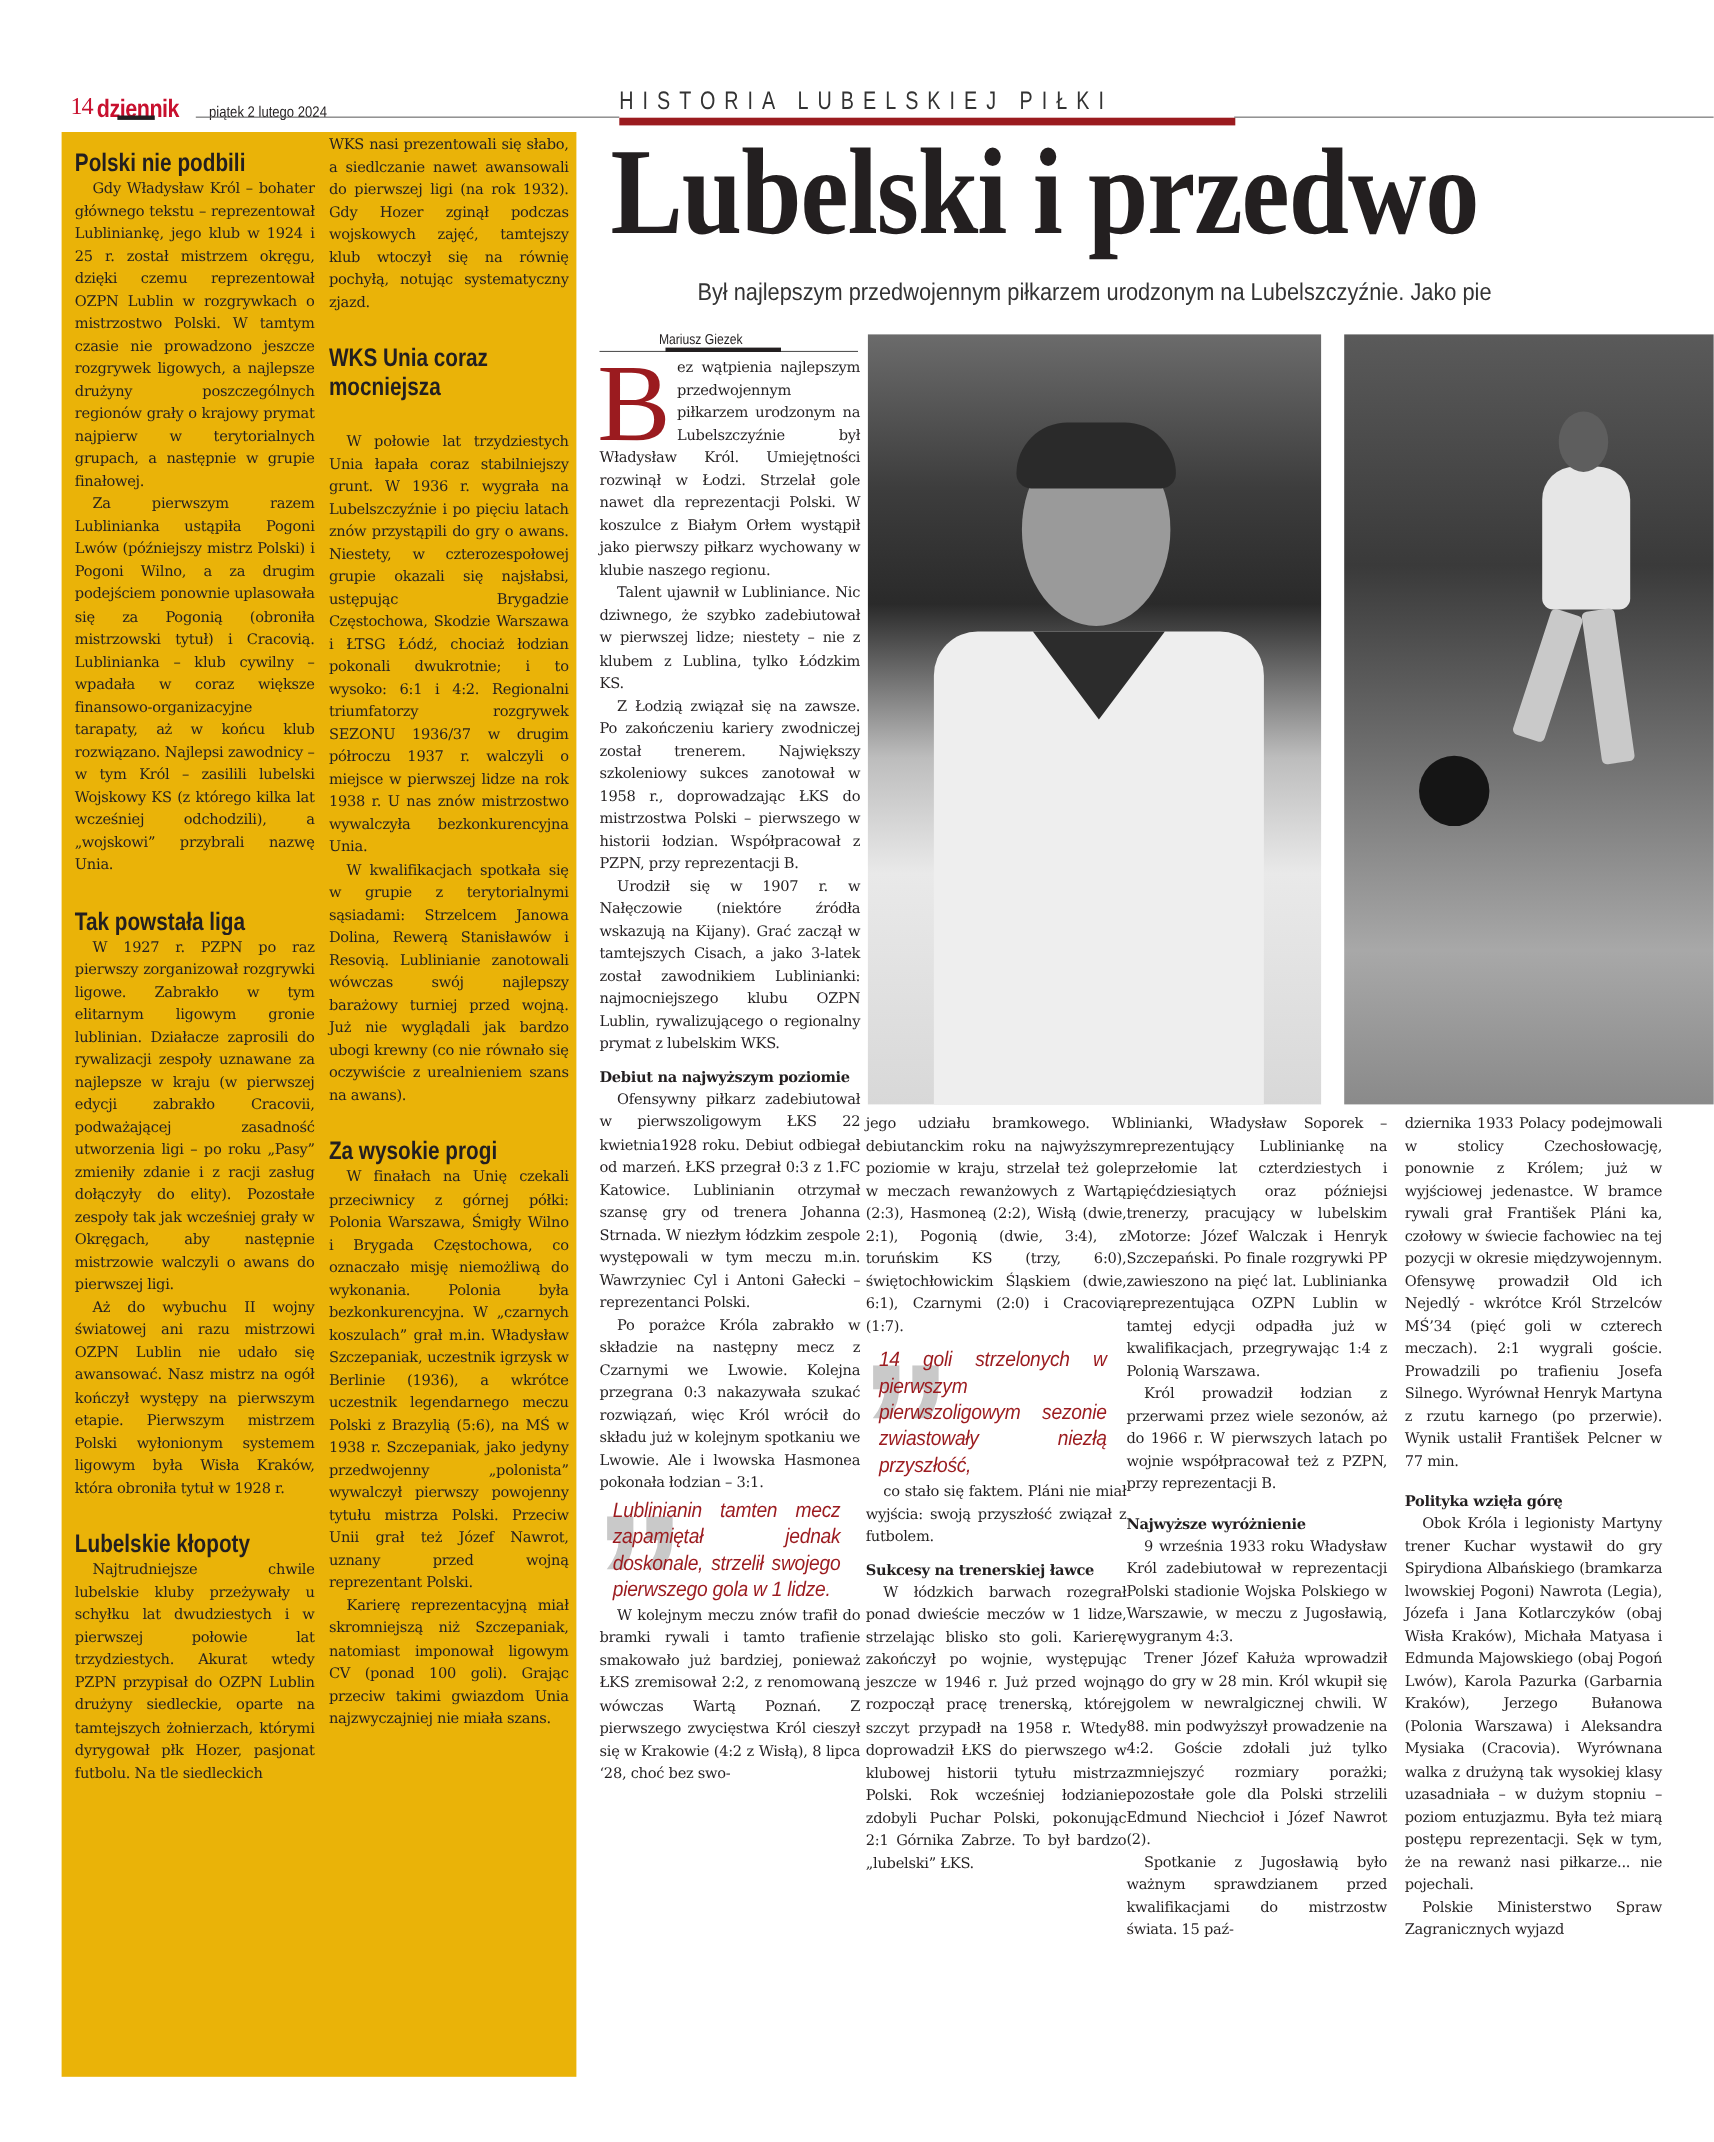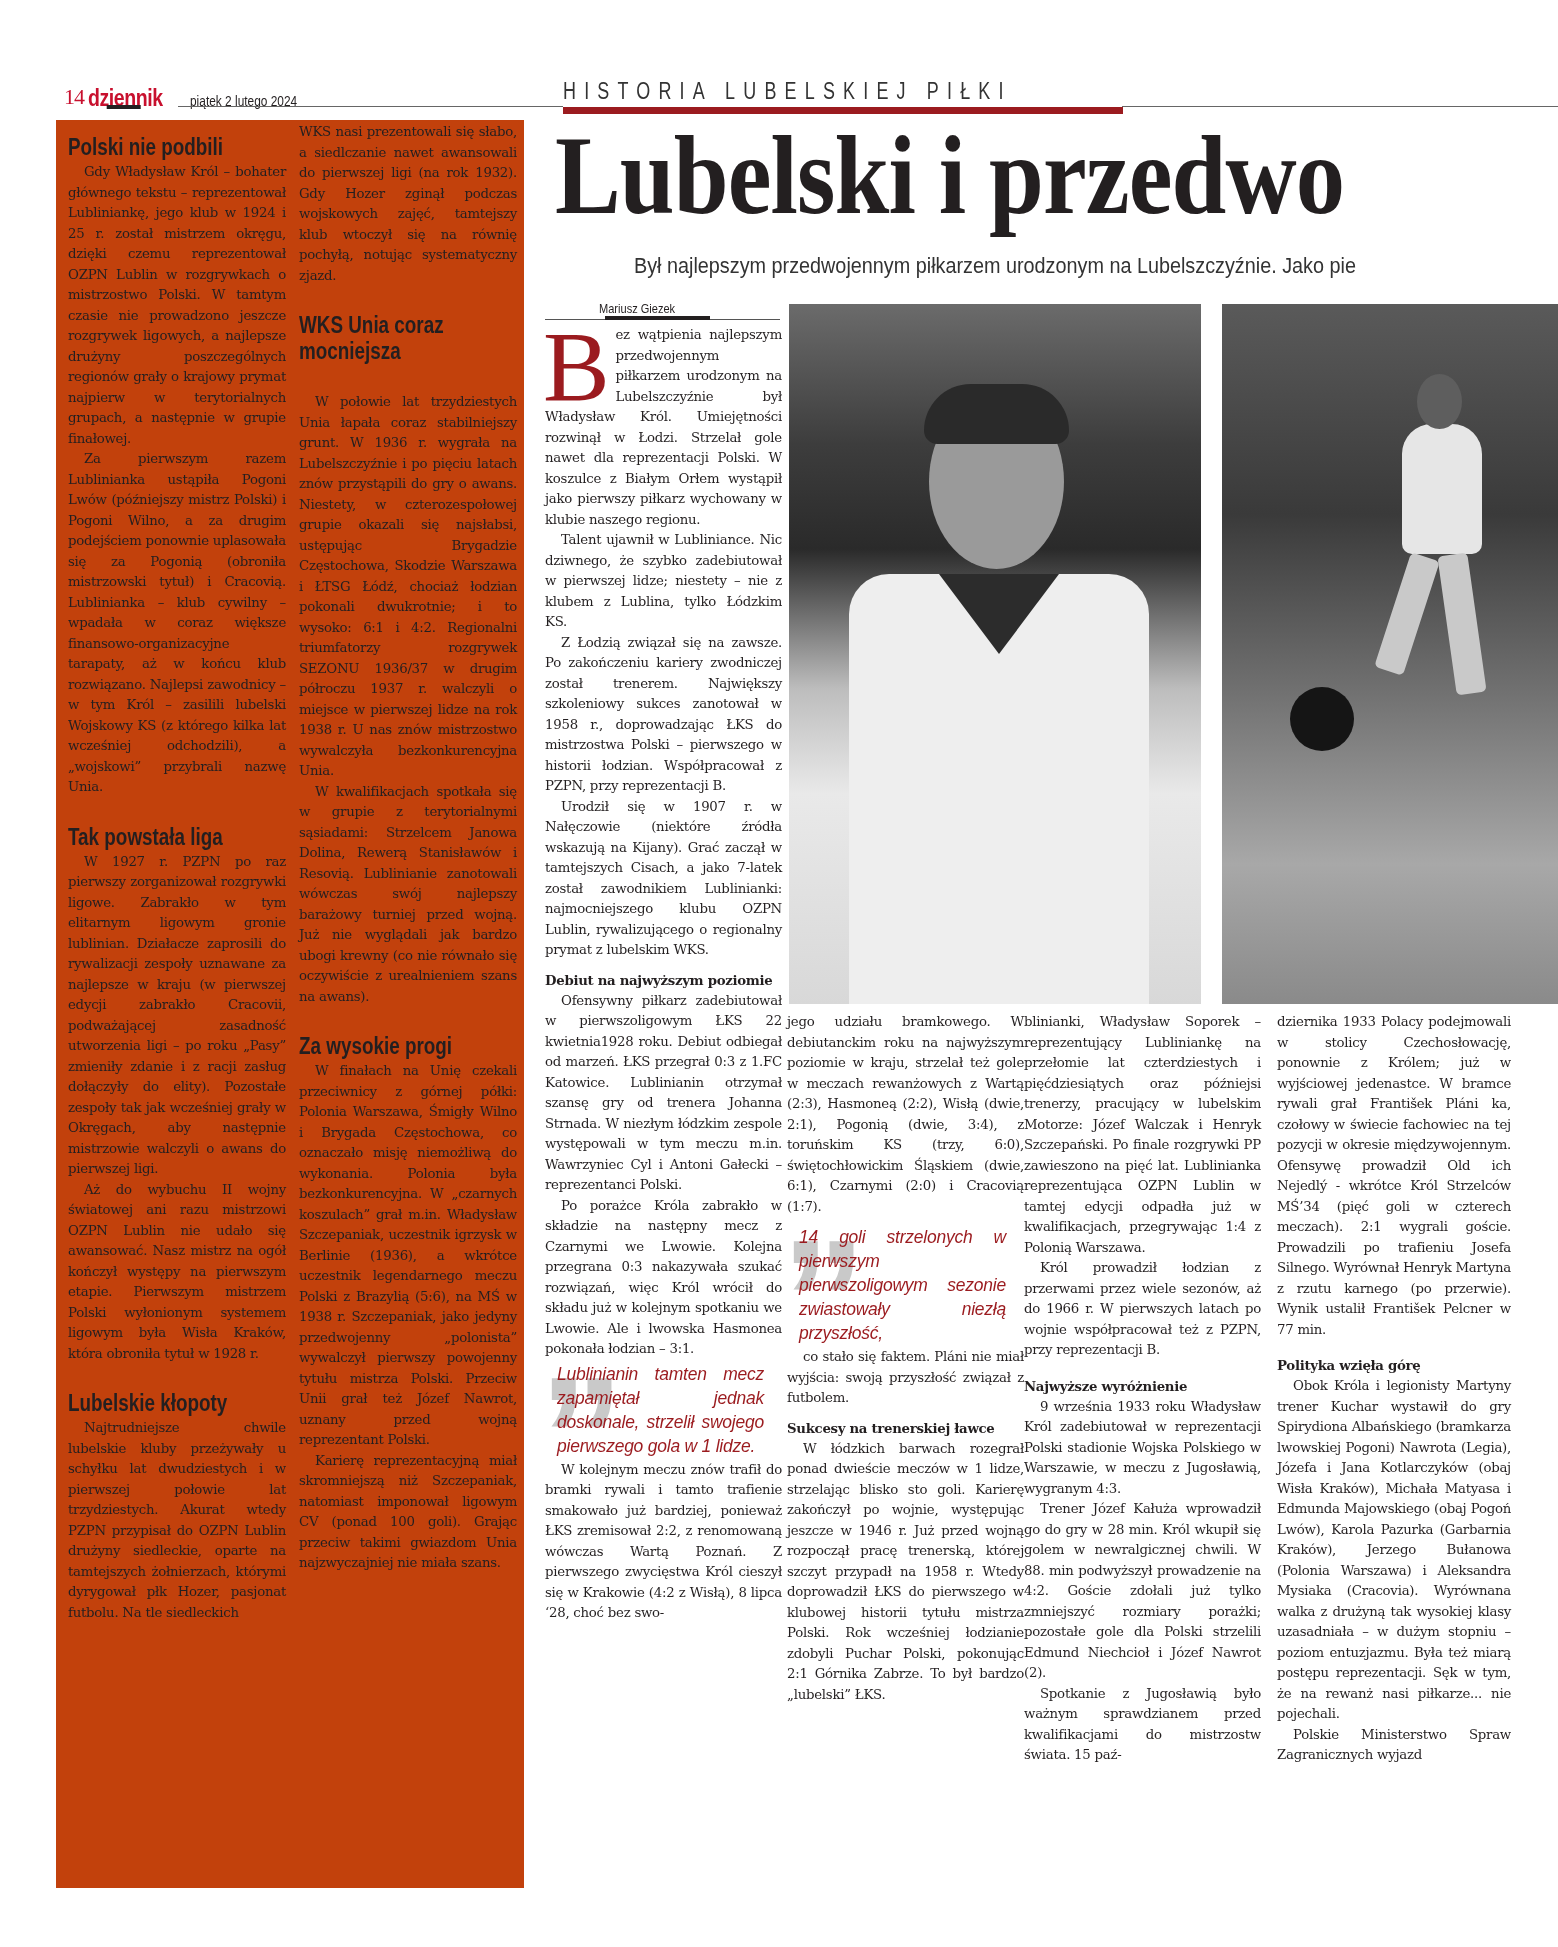--- a/index.html
+++ b/index.html
@@ -12,21 +12,21 @@
   .brand-bar { position: absolute; left: 22px; bottom: 1px; width: 40px; height: 4px; background: #231f20; }
   .date { font-family: "Liberation Sans", sans-serif; font-size: 14px; color: #231f20; margin-left: -4px; line-height: 18px; transform: scaleX(0.85); transform-origin: left bottom; }
   .rule-left { position: absolute; left: 178px; top: 106px; width: 385px; height: 1px; background: #666; }
   .rule-right { position: absolute; left: 1122px; top: 106px; width: 436px; height: 1px; background: #666; }
   .section-title { position: absolute; left: 563px; top: 78px; width: 560px; text-align: left; font-family: "Liberation Sans", sans-serif; font-size: 23px; letter-spacing: 10.5px; color: #333; font-weight: normal; transform: scaleX(0.78); transform-origin: left top; white-space: nowrap; }
   .section-bar { position: absolute; left: 563px; top: 107px; width: 560px; height: 7px; background: #9b1b1f; }
 
   .headline { position: absolute; left: 555px; top: 115px; font-family: "Liberation Serif", serif; font-weight: bold; font-size: 112px; line-height: 120px; color: #231f20; white-space: nowrap; letter-spacing: -1px; transform: scaleX(0.88); transform-origin: left top; }
   .lead { position: absolute; left: 634px; top: 253px; font-family: "Liberation Sans", sans-serif; font-size: 22px; color: #333; white-space: nowrap; transform: scaleX(0.9); transform-origin: left top; }
 
-  .sidebar { position: absolute; left: 56px; top: 120px; width: 468px; height: 1768px; background: #c2410c; }
+  .sidebar { position: absolute; left: 56px; top: 120px; width: 468px; height: 1768px; background: #eab308; }
   .sb-col { position: absolute; top: 14px; width: 218px; }
   .sb-col.c1 { left: 12px; }
   .sb-col.c2 { left: 243px; top: 2px; }
   .sb-h { font-family: "Liberation Sans", sans-serif; font-weight: bold; font-size: 23px; line-height: 26px; color: #231f20; transform: scaleX(0.82); transform-origin: left top; white-space: nowrap; margin: 0 0 2px 0; }
   .sb-h.gap { margin-top: 26px; }
   .txt { font-family: "DejaVu Serif", serif; font-size: 13.3px; line-height: 20.5px; text-align: justify; hyphens: manual; letter-spacing: -0.25px; }
   .txt p { text-indent: 16px; }
   .txt p.noindent { text-indent: 0; }
 
   .byline { position: absolute; left: 599px; top: 301px; font-family: "Liberation Sans", sans-serif; font-size: 13px; color: #231f20; transform: scaleX(0.85); transform-origin: left top; }
@@ -118,21 +118,21 @@
   <div class="ph-body" style="left:225px;top:250px;width:30px;height:140px;background:#c9c9c9;border-radius:5px;transform:rotate(-8deg);"></div>
   <div class="ball" style="left:68px;top:383px;width:64px;height:64px;"></div>
 </div>
 
 <div class="art-col a1">
   <div class="txt">
     <span class="dropcap">B</span>
     <p class="noindent">ez wątpienia najlepszym przedwojennym piłkarzem urodzonym na Lubelszczyźnie był Władysław Król. Umiejętności rozwinął w Łodzi. Strzelał gole nawet dla reprezentacji Polski. W koszulce z Białym Orłem wystąpił jako pierwszy piłkarz wychowany w klubie naszego regionu.</p>
     <p>Talent ujawnił w Lubliniance. Nic dziwnego, że szybko zadebiutował w pierwszej lidze; niestety – nie z klubem z Lublina, tylko Łódzkim KS.</p>
     <p>Z Łodzią związał się na zawsze. Po zakończeniu kariery zwodniczej został trenerem. Największy szkoleniowy sukces zanotował w 1958 r., doprowadzając ŁKS do mistrzostwa Polski – pierwszego w historii łodzian. Współpracował z PZPN, przy reprezentacji B.</p>
-    <p>Urodził się w 1907 r. w Nałęczowie (niektóre źródła wskazują na Kijany). Grać zaczął w tamtejszych Cisach, a jako 7-latek został zawodnikiem Lublinianki: najmocniejszego klubu OZPN Lublin, rywalizującego o regionalny prymat z lubelskim WKS.</p>
+    <p>Urodził się w 1907 r. w Nałęczowie (niektóre źródła wskazują na Kijany). Grać zaczął w tamtejszych Cisach, a jako 3-latek został zawodnikiem Lublinianki: najmocniejszego klubu OZPN Lublin, rywalizującego o regionalny prymat z lubelskim WKS.</p>
     <div class="sub-h">Debiut na najwyższym poziomie</div>
     <p>Ofensywny piłkarz zadebiutował w pierwszoligowym ŁKS 22 kwietnia1928 roku. Debiut odbiegał od marzeń. ŁKS przegrał 0:3 z 1.FC Katowice. Lublinianin otrzymał szansę gry od trenera Johanna Strnada. W niezłym łódzkim zespole występowali w tym meczu m.in. Wawrzyniec Cyl i Antoni Gałecki – reprezentanci Polski.</p>
     <p>Po porażce Króla zabrakło w składzie na następny mecz z Czarnymi we Lwowie. Kolejna przegrana 0:3 nakazywała szukać rozwiązań, więc Król wrócił do składu już w kolejnym spotkaniu we Lwowie. Ale i lwowska Hasmonea pokonała łodzian – 3:1.</p>
     <div class="quote">
       <span class="quote-mark">”</span>
       <div class="quote-text">Lublinianin tamten mecz zapamiętał jednak doskonale, strzelił swojego pierwszego gola w 1 lidze.</div>
     </div>
     <p>W kolejnym meczu znów trafił do bramki rywali i tamto trafienie smakowało już bardziej, ponieważ ŁKS zremisował 2:2, z renomowaną wówczas Wartą Poznań. Z pierwszego zwycięstwa Król cieszył się w Krakowie (4:2 z Wisłą), 8 lipca ‘28, choć bez swo-</p>
   </div>
 </div>

